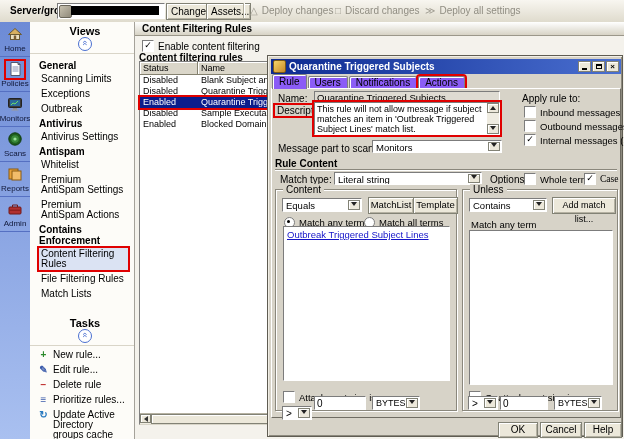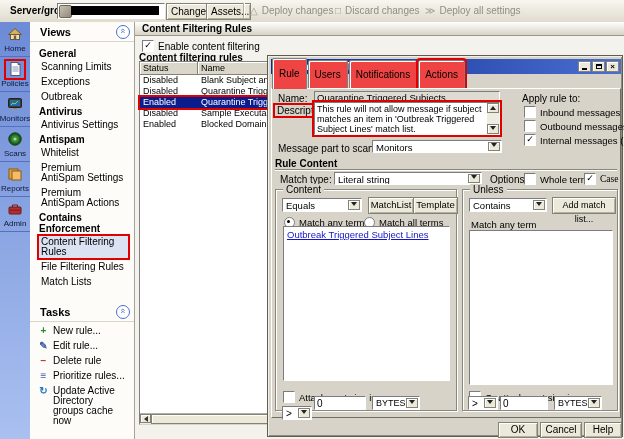--- a/index.html
+++ b/index.html
@@ -18,21 +18,21 @@
   .glyph{font-size:10px;color:#a09d92;}
 
   
   .sidebar{position:absolute;left:0;top:22px;width:30px;height:417px;background:linear-gradient(#6d8bd6,#a9c0f0);}
   .side-item{height:34px;border-bottom:1px solid #5570c2;display:flex;flex-direction:column;align-items:center;justify-content:center;}
   .side-item .lbl{font-size:8px;color:#101838;margin-top:1px;}
   .icon-wrap{width:18px;height:17px;display:flex;align-items:center;justify-content:center;}
 
   
   .views{position:absolute;left:30px;top:22px;width:105px;height:417px;background:#fdfcf8;border-right:1px solid #a5a29a;box-sizing:border-box;}
-  .panel-head{display:flex;justify-content:space-between;align-items:center;padding:3px 4px 2px 10px;border-bottom:1px solid #d9d5c8;}
+  .panel-head{display:flex;justify-content:space-between;align-items:center;padding:3px 4px 2px 10px;border-bottom:1px solid #d9d5c8;flex-direction:column;}
   .panel-title{font-weight:bold;font-size:11px;}
   .circlebtn{width:12px;height:12px;border:1px solid #4a6fd0;border-radius:50%;color:#4a6fd0;font-size:9px;line-height:10px;text-align:center;background:#fff;}
   .circlebtn span{display:inline-block;transform:rotate(90deg);}
   .sections{padding:3px 2px 0 9px;}
   .sec-header{font-weight:bold;margin:3px 0 2px;}
   .view-item{margin:0 4px 3px 0;padding:1px 2px;line-height:10px;}
   .view-item.selected{background:#dbe3f3;}
   .redbox{outline:2px solid #e00000;}
   .tasks-head{margin-top:14px;}
   .task-list{padding:4px 2px 0 8px;}
@@ -64,21 +64,21 @@
   
   .dialog{position:absolute;left:267px;top:55px;width:356px;height:382px;background:#d7d3c8;border:1px solid #5f5c52;box-shadow:inset 1px 1px 0 #f2efe6,inset -1px -1px 0 #8d8a7e;z-index:20;box-sizing:border-box;}
   .titlebar{position:absolute;left:3px;top:3px;width:350px;height:15px;background:linear-gradient(90deg,#0d2a90,#4a6fd0);display:flex;align-items:center;color:#fff;font-weight:bold;font-size:10px;padding-left:2px;box-sizing:border-box;}
   .title-ico{width:11px;height:11px;margin-right:3px;background:linear-gradient(135deg,#f6d468,#c88a28);border:1px solid #7a5a18;border-radius:2px;flex:none;}
   .title-txt{flex:1;white-space:nowrap;overflow:hidden;}
   .winbtns{display:flex;gap:1px;margin-right:2px;}
   .winbtn{width:13px;height:11px;background:#ece8da;border:1px solid #828275;box-shadow:inset 1px 1px 0 #fff;box-sizing:border-box;display:flex;align-items:center;justify-content:center;font-size:8px;line-height:8px;color:#000;}
   .min-g{width:5px;height:2px;background:#000;margin-top:5px;}
   .max-g{width:6px;height:5px;border:1px solid #000;border-top-width:2px;box-sizing:border-box;}
   .tabs{position:absolute;left:4px;top:19px;height:14px;display:flex;align-items:flex-end;}
-  .tab{height:12px;line-height:12px;padding:8px 6px;background:#ef4444;border:1px solid #808080;border-bottom:none;border-radius:2px 2px 0 0;box-shadow:inset 1px 1px 0 #fff;margin-right:1px;}
+  .tab{height:12px;line-height:12px;padding:0 6px;background:#8b5cf6;border:1px solid #808080;border-bottom:none;border-radius:2px 2px 0 0;box-shadow:inset 1px 1px 0 #fff;margin-right:1px;}
   .tab.active{height:14px;line-height:14px;position:relative;z-index:2;}
   .tabpage{position:absolute;left:3px;top:32px;width:350px;height:330px;border:1px solid;border-color:#fff #6f6c62 #6f6c62 #fff;background:#d7d3c8;box-sizing:border-box;}
   .lab{position:absolute;white-space:nowrap;}
   .field{position:absolute;background:#fff;border:1px solid;border-color:#7c7c7c #fff #fff #7c7c7c;box-sizing:border-box;padding:1px 2px;white-space:nowrap;overflow:hidden;}
   .field.ro{background:#dedbd2;}
   .ddown{position:absolute;background:#fff;border:1px solid;border-color:#7c7c7c #fff #fff #7c7c7c;box-sizing:border-box;padding:1px 14px 1px 3px;white-space:nowrap;overflow:hidden;}
   .dd-btn{position:absolute;right:1px;top:1px;bottom:1px;width:12px;background:#ece8da;border:1px solid #828275;box-shadow:inset 1px 1px 0 #fff;box-sizing:border-box;display:flex;align-items:center;justify-content:center;}
   .arr-down{width:0;height:0;border:3px solid transparent;border-top:4px solid #222;margin-top:3px;}
   .arr-up{width:0;height:0;border:3px solid transparent;border-bottom:4px solid #222;margin-bottom:3px;}
   .descbox{position:absolute;left:42px;top:13px;width:186px;height:33px;background:#fff;border:1px solid;border-color:#7c7c7c #fff #fff #7c7c7c;box-sizing:border-box;}

